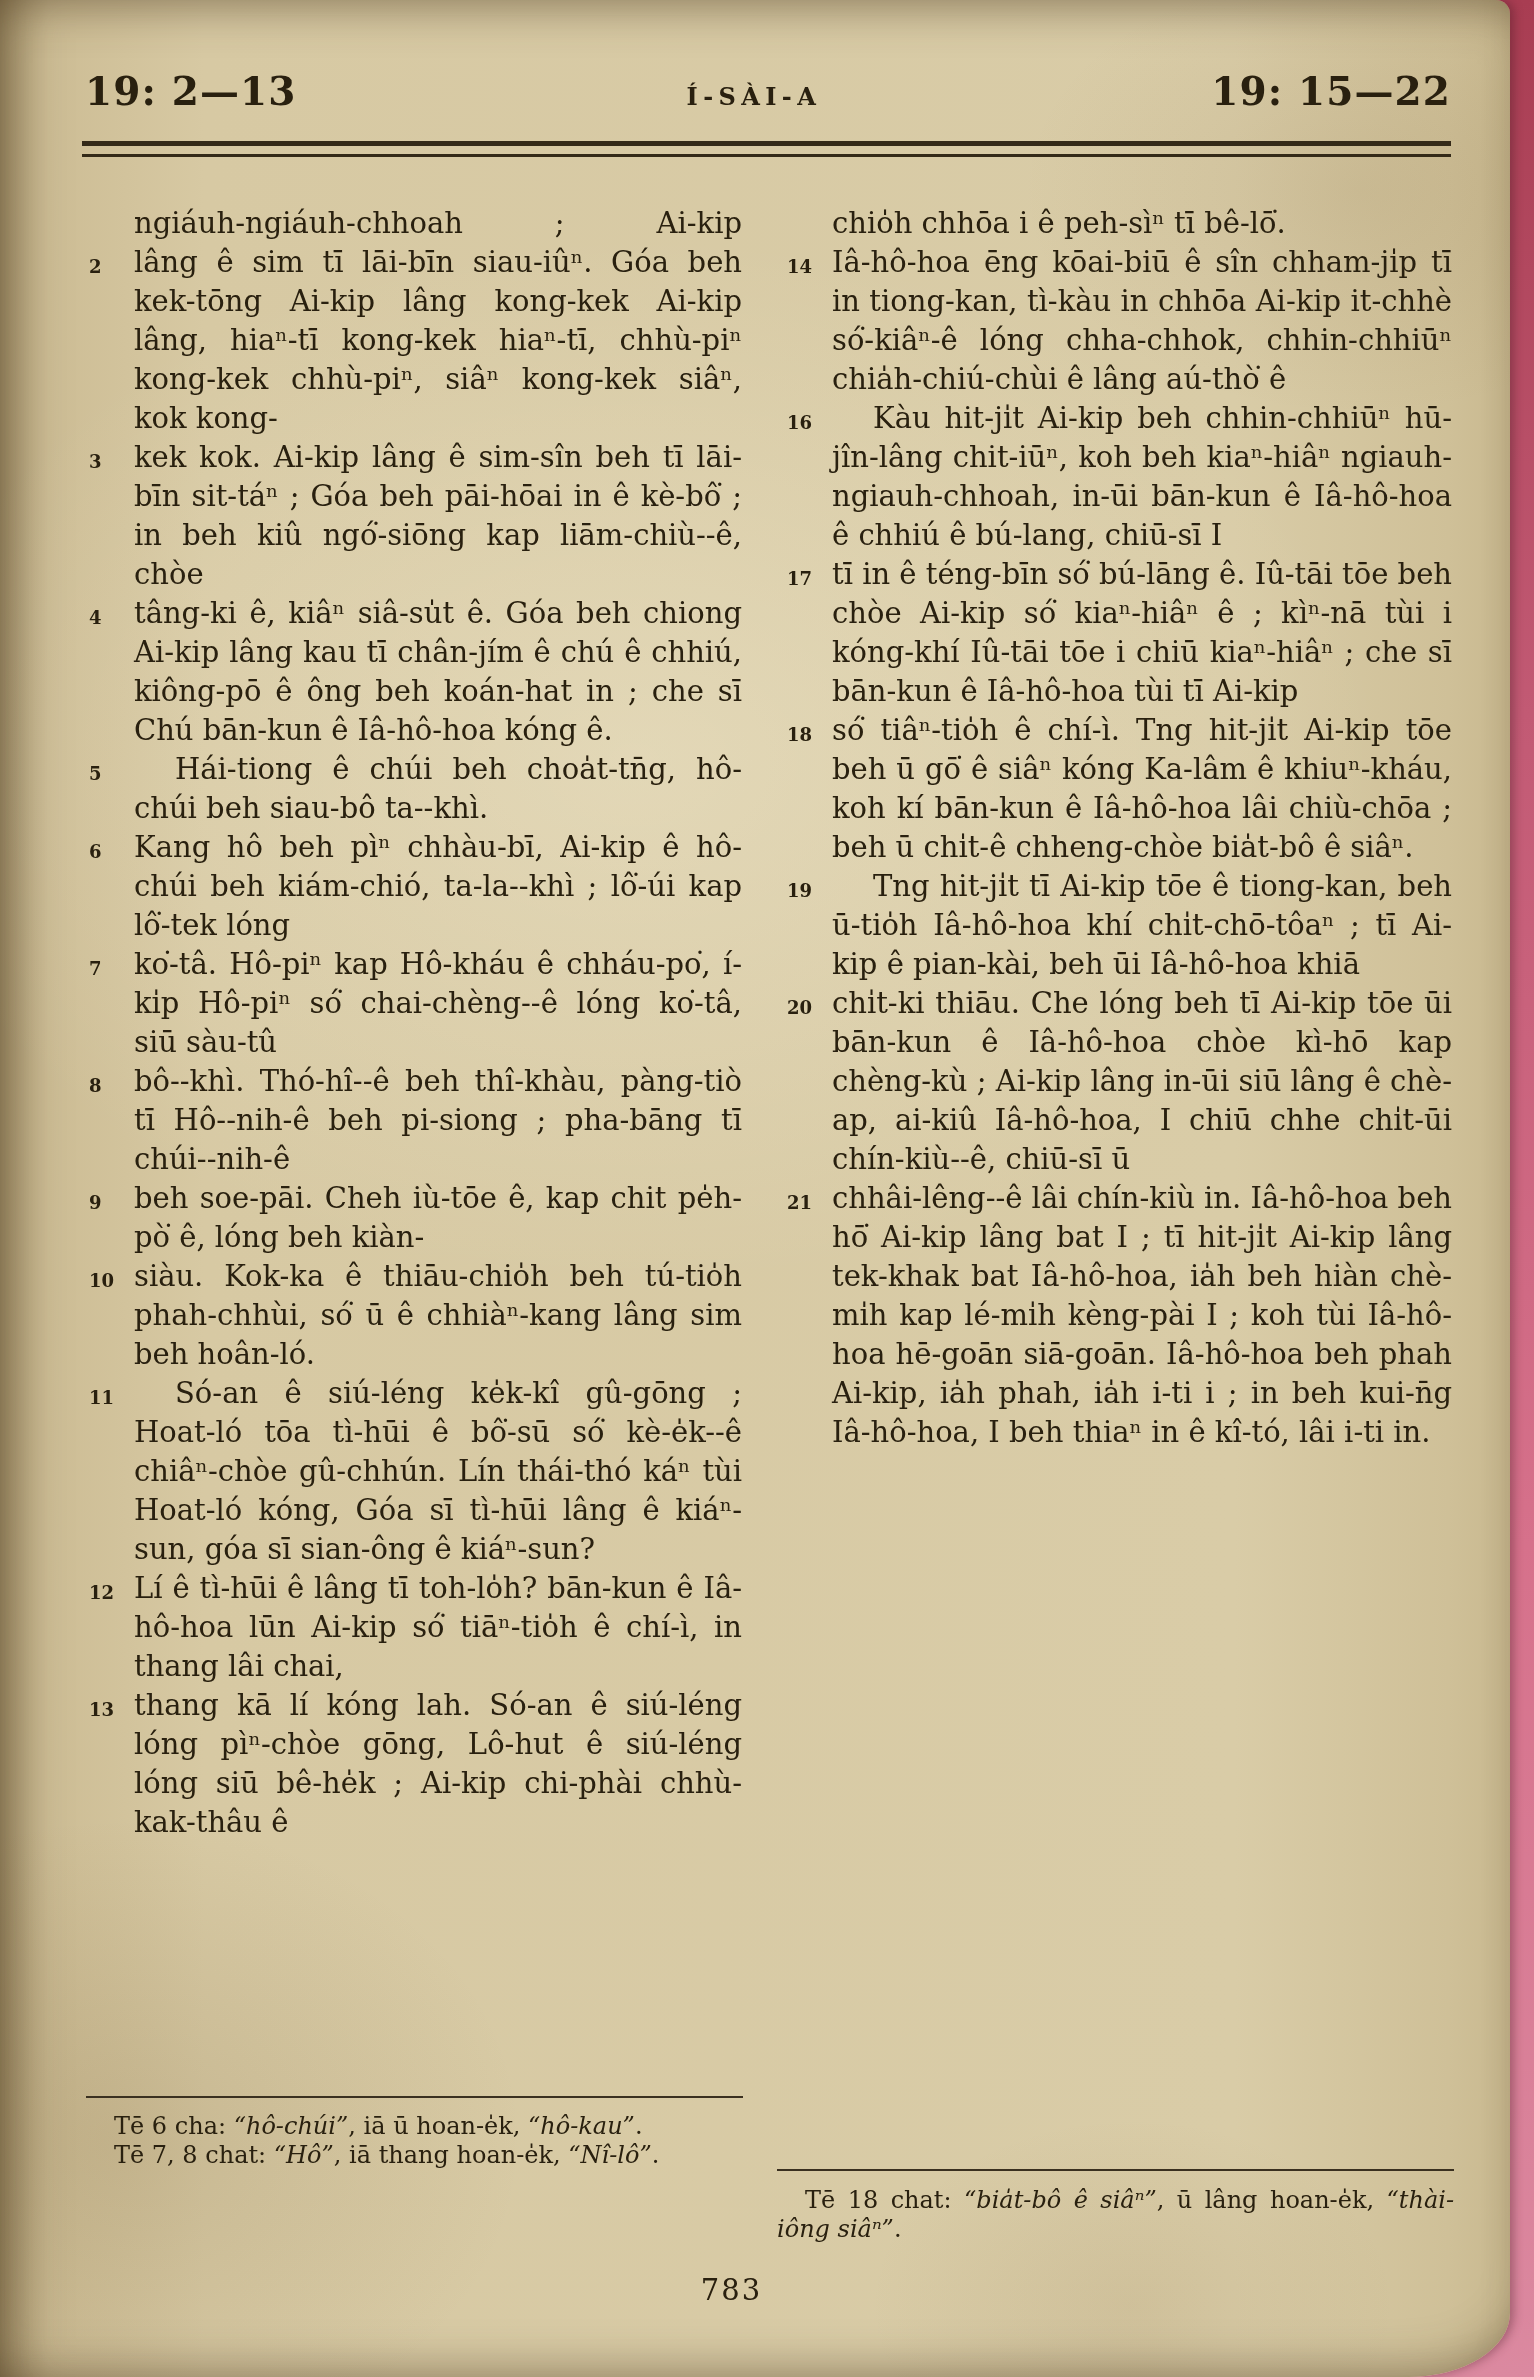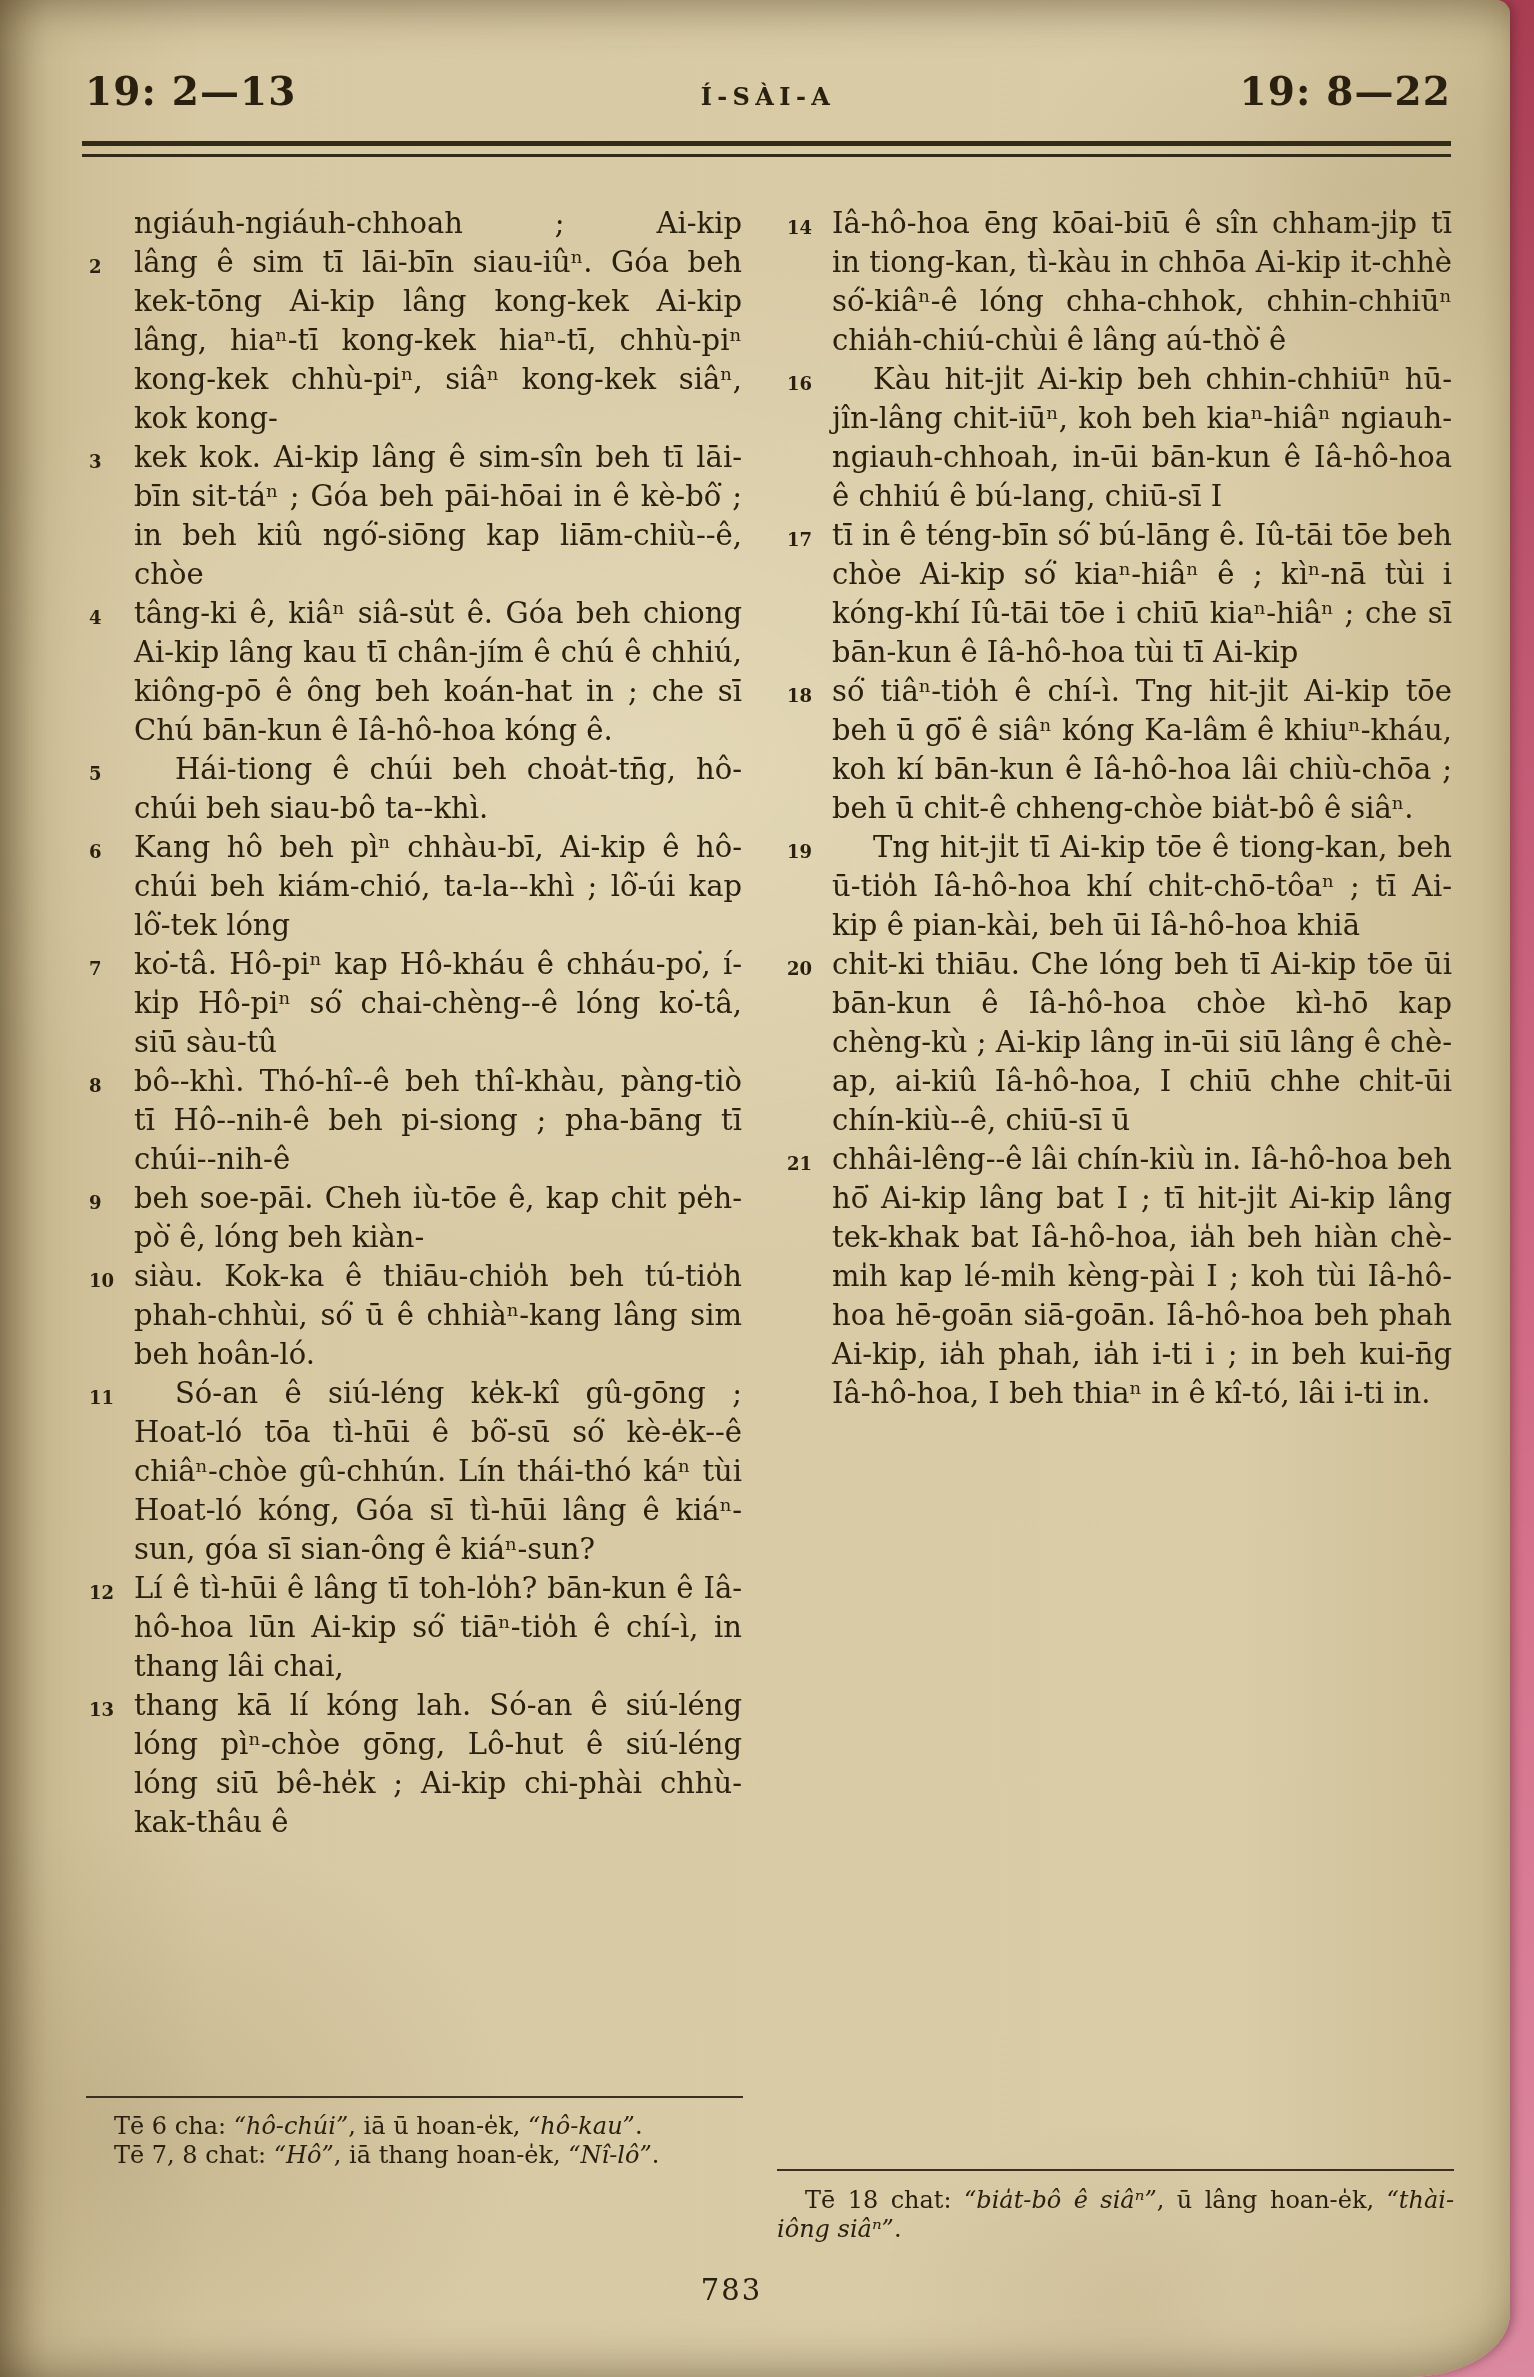--- a/index.html
+++ b/index.html
@@ -67,41 +67,42 @@
 </style>
 </head>
 <body>
 
 <div class="page">
   <div class="paper">
 
     <div class="header">
       <span class="ref">19: 2—13</span>
       <span class="title">Í-SÀI-A</span>
-      <span class="ref">19: 8—22</span>
+      <span class="ref">19: 15—22</span>
     </div>
 
     <div class="rule-double"></div>
 
     <div class="col col-left">
         <p class="verse jlast"><span>ngiáuh-ngiáuh-chhoah ; Ai-kip</span></p>
         <p class="verse"><span class="vnum">2</span><span>lâng ê sim tī lāi-bīn siau-iûⁿ. Góa beh kek-tōng Ai-kip lâng kong-kek Ai-kip lâng, hiaⁿ-tī kong-kek hiaⁿ-tī, chhù-piⁿ kong-kek chhù-piⁿ, siâⁿ kong-kek siâⁿ, kok kong-</span></p>
         <p class="verse"><span class="vnum">3</span><span>kek kok. Ai-kip lâng ê sim-sîn beh tī lāi-bīn sit-táⁿ ; Góa beh pāi-hōai in ê kè-bô͘ ; in beh kiû ngó͘-siōng kap liām-chiù--ê, chòe</span></p>
         <p class="verse"><span class="vnum">4</span><span>tâng-ki ê, kiâⁿ siâ-su̍t ê. Góa beh chiong Ai-kip lâng kau tī chân-jím ê chú ê chhiú, kiông-pō ê ông beh koán-hat in ; che sī Chú bān-kun ê Iâ-hô-hoa kóng ê.</span></p>
         <p class="verse indent"><span class="vnum">5</span><span>Hái-tiong ê chúi beh choa̍t-tn̄g, hô-chúi beh siau-bô ta--khì.</span></p>
         <p class="verse"><span class="vnum">6</span><span>Kang hô beh pìⁿ chhàu-bī, Ai-kip ê hô-chúi beh kiám-chió, ta-la--khì ; lô͘-úi kap lô͘-tek lóng</span></p>
         <p class="verse"><span class="vnum">7</span><span>ko͘-tâ. Hô-piⁿ kap Hô-kháu ê chháu-po͘, í-ki̍p Hô-piⁿ só͘ chai-chèng--ê lóng ko͘-tâ, siū sàu-tû</span></p>
         <p class="verse"><span class="vnum">8</span><span>bô--khì. Thó-hî--ê beh thî-khàu, pàng-tiò tī Hô--nih-ê beh pi-siong ; pha-bāng tī chúi--nih-ê</span></p>
         <p class="verse"><span class="vnum">9</span><span>beh soe-pāi. Cheh iù-tōe ê, kap chit pe̍h-pò͘ ê, lóng beh kiàn-</span></p>
         <p class="verse"><span class="vnum">10</span><span>siàu. Kok-ka ê thiāu-chio̍h beh tú-tio̍h phah-chhùi, só͘ ū ê chhiàⁿ-kang lâng sim beh hoân-ló.</span></p>
         <p class="verse indent"><span class="vnum">11</span><span>Só-an ê siú-léng ke̍k-kî gû-gōng ; Hoat-ló tōa tì-hūi ê bô͘-sū só͘ kè-e̍k--ê chiâⁿ-chòe gû-chhún. Lín thái-thó káⁿ tùi Hoat-ló kóng, Góa sī tì-hūi lâng ê kiáⁿ-sun, góa sī sian-ông ê kiáⁿ-sun?</span></p>
         <p class="verse"><span class="vnum">12</span><span>Lí ê tì-hūi ê lâng tī toh-lo̍h? bān-kun ê Iâ-hô-hoa lūn Ai-kip só͘ tiāⁿ-tio̍h ê chí-ì, in thang lâi chai,</span></p>
         <p class="verse"><span class="vnum">13</span><span>thang kā lí kóng lah. Só-an ê siú-léng lóng pìⁿ-chòe gōng, Lô-hut ê siú-léng lóng siū bê-he̍k ; Ai-kip chi-phài chhù-kak-thâu ê</span></p>
       </div>
     <div class="col col-right">
+        <p class="verse"><span>chio̍h chhōa i ê peh-sìⁿ tī bê-lō͘.</span></p>
         <p class="verse"><span class="vnum">14</span><span>Iâ-hô-hoa ēng kōai-biū ê sîn chham-ji̍p tī in tiong-kan, tì-kàu in chhōa Ai-kip it-chhè só͘-kiâⁿ-ê lóng chha-chhok, chhin-chhiūⁿ chia̍h-chiú-chùi ê lâng aú-thò͘ ê</span></p>
         <p class="verse indent"><span class="vnum">16</span><span>Kàu hit-ji̍t Ai-kip beh chhin-chhiūⁿ hū-jîn-lâng chit-iūⁿ, koh beh kiaⁿ-hiâⁿ ngiauh-ngiauh-chhoah, in-ūi bān-kun ê Iâ-hô-hoa ê chhiú ê bú-lang, chiū-sī I</span></p>
         <p class="verse"><span class="vnum">17</span><span>tī in ê téng-bīn só͘ bú-lāng ê. Iû-tāi tōe beh chòe Ai-kip só͘ kiaⁿ-hiâⁿ ê ; kìⁿ-nā tùi i kóng-khí Iû-tāi tōe i chiū kiaⁿ-hiâⁿ ; che sī bān-kun ê Iâ-hô-hoa tùi tī Ai-kip</span></p>
         <p class="verse"><span class="vnum">18</span><span>só͘ tiâⁿ-tio̍h ê chí-ì. Tng hit-ji̍t Ai-kip tōe beh ū gō͘ ê siâⁿ kóng Ka-lâm ê khiuⁿ-kháu, koh kí bān-kun ê Iâ-hô-hoa lâi chiù-chōa ; beh ū chi̍t-ê chheng-chòe bia̍t-bô ê siâⁿ.</span></p>
         <p class="verse indent"><span class="vnum">19</span><span>Tng hit-ji̍t tī Ai-kip tōe ê tiong-kan, beh ū-tio̍h Iâ-hô-hoa khí chi̍t-chō-tôaⁿ ; tī Ai-kip ê pian-kài, beh ūi Iâ-hô-hoa khiā</span></p>
         <p class="verse"><span class="vnum">20</span><span>chi̍t-ki thiāu. Che lóng beh tī Ai-kip tōe ūi bān-kun ê Iâ-hô-hoa chòe kì-hō kap chèng-kù ; Ai-kip lâng in-ūi siū lâng ê chè-ap, ai-kiû Iâ-hô-hoa, I chiū chhe chi̍t-ūi chín-kiù--ê, chiū-sī ū</span></p>
         <p class="verse"><span class="vnum">21</span><span>chhâi-lêng--ê lâi chín-kiù in. Iâ-hô-hoa beh hō͘ Ai-kip lâng bat I ; tī hit-ji̍t Ai-kip lâng tek-khak bat Iâ-hô-hoa, ia̍h beh hiàn chè-mi̍h kap lé-mi̍h kèng-pài I ; koh tùi Iâ-hô-hoa hē-goān siā-goān. Iâ-hô-hoa beh phah Ai-kip, ia̍h phah, ia̍h i-ti i ; in beh kui-n̄g Iâ-hô-hoa, I beh thiaⁿ in ê kî-tó, lâi i-ti in.</span></p>
       </div>
 
     <div class="fn fn-left">

